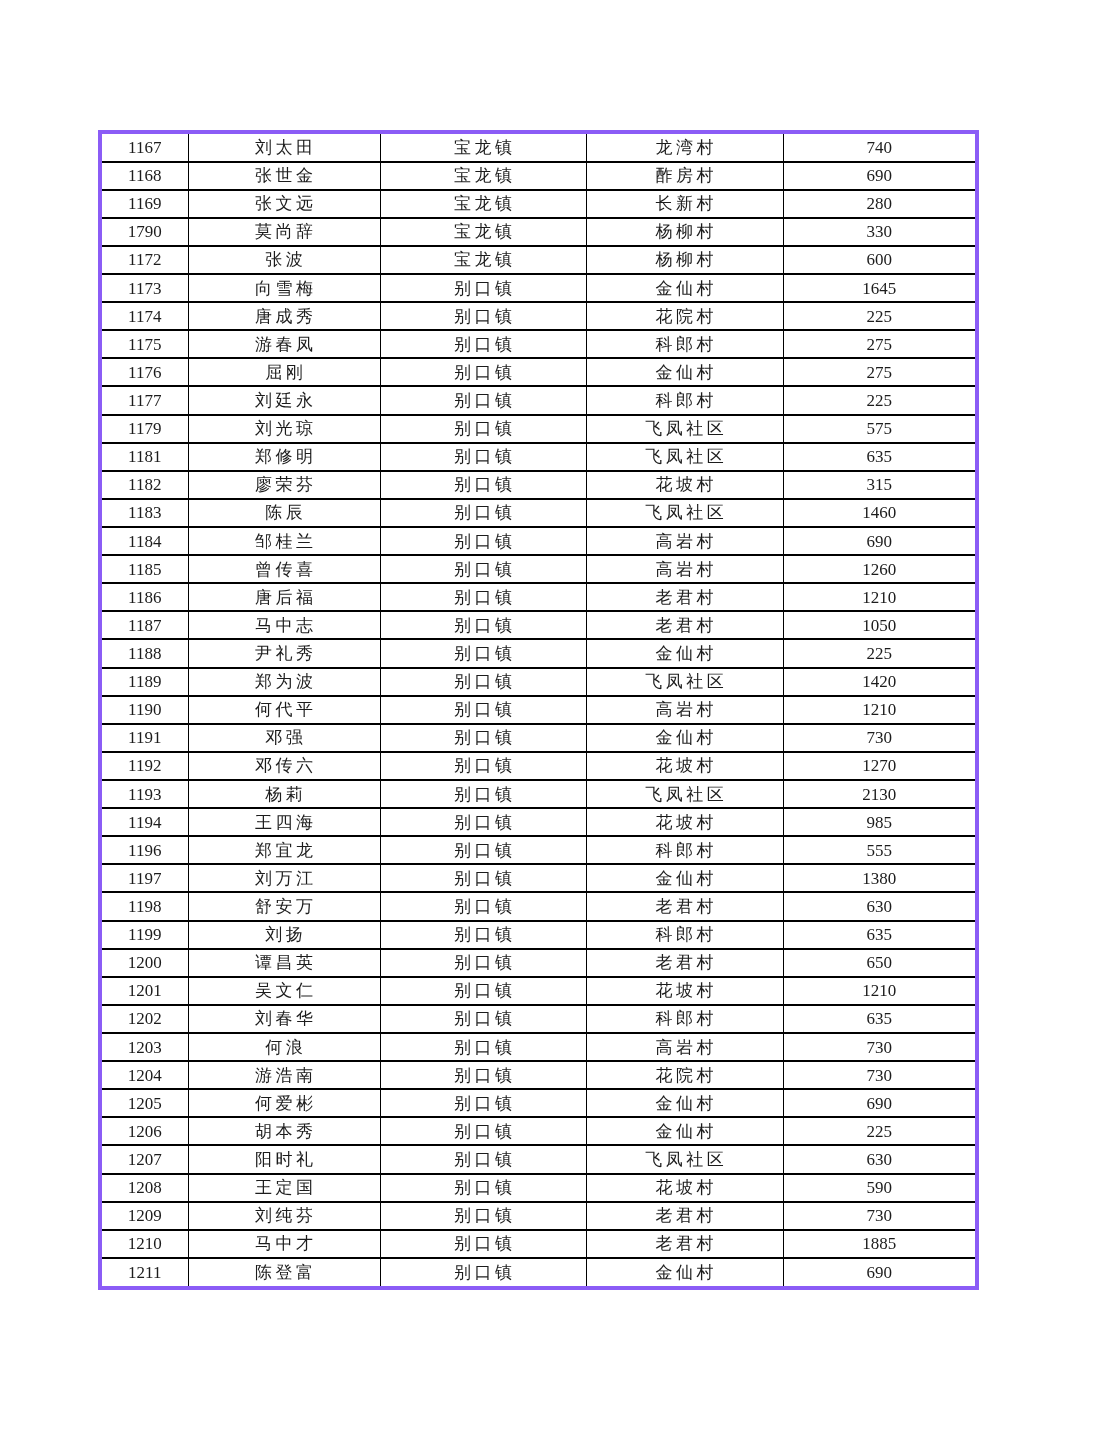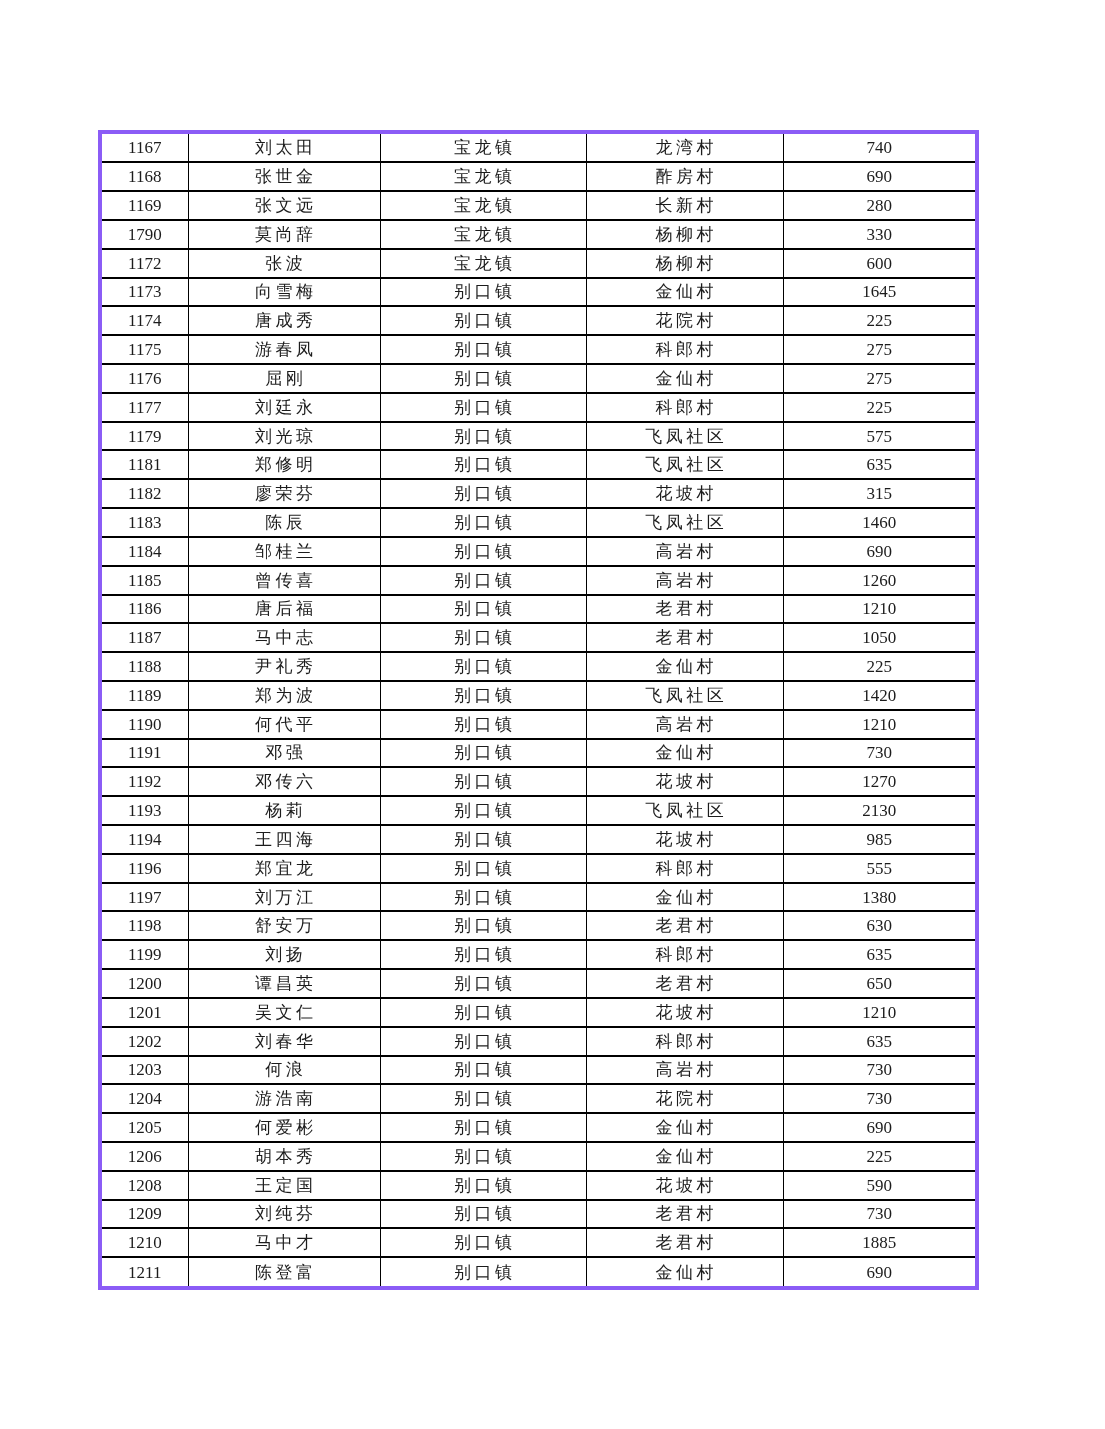--- a/index.html
+++ b/index.html
@@ -313,20 +313,27 @@
     <td class="num">690</td>
   </tr>
         <tr>
     <td class="num">1206</td>
     <td class="cjk">胡本秀</td>
     <td class="cjk">别口镇</td>
     <td class="cjk">金仙村</td>
     <td class="num">225</td>
   </tr>
         <tr>
+    <td class="num">1207</td>
+    <td class="cjk">阳时礼</td>
+    <td class="cjk">别口镇</td>
+    <td class="cjk">飞凤社区</td>
+    <td class="num">630</td>
+  </tr>
+        <tr>
     <td class="num">1208</td>
     <td class="cjk">王定国</td>
     <td class="cjk">别口镇</td>
     <td class="cjk">花坡村</td>
     <td class="num">590</td>
   </tr>
         <tr>
     <td class="num">1209</td>
     <td class="cjk">刘纯芬</td>
     <td class="cjk">别口镇</td>

